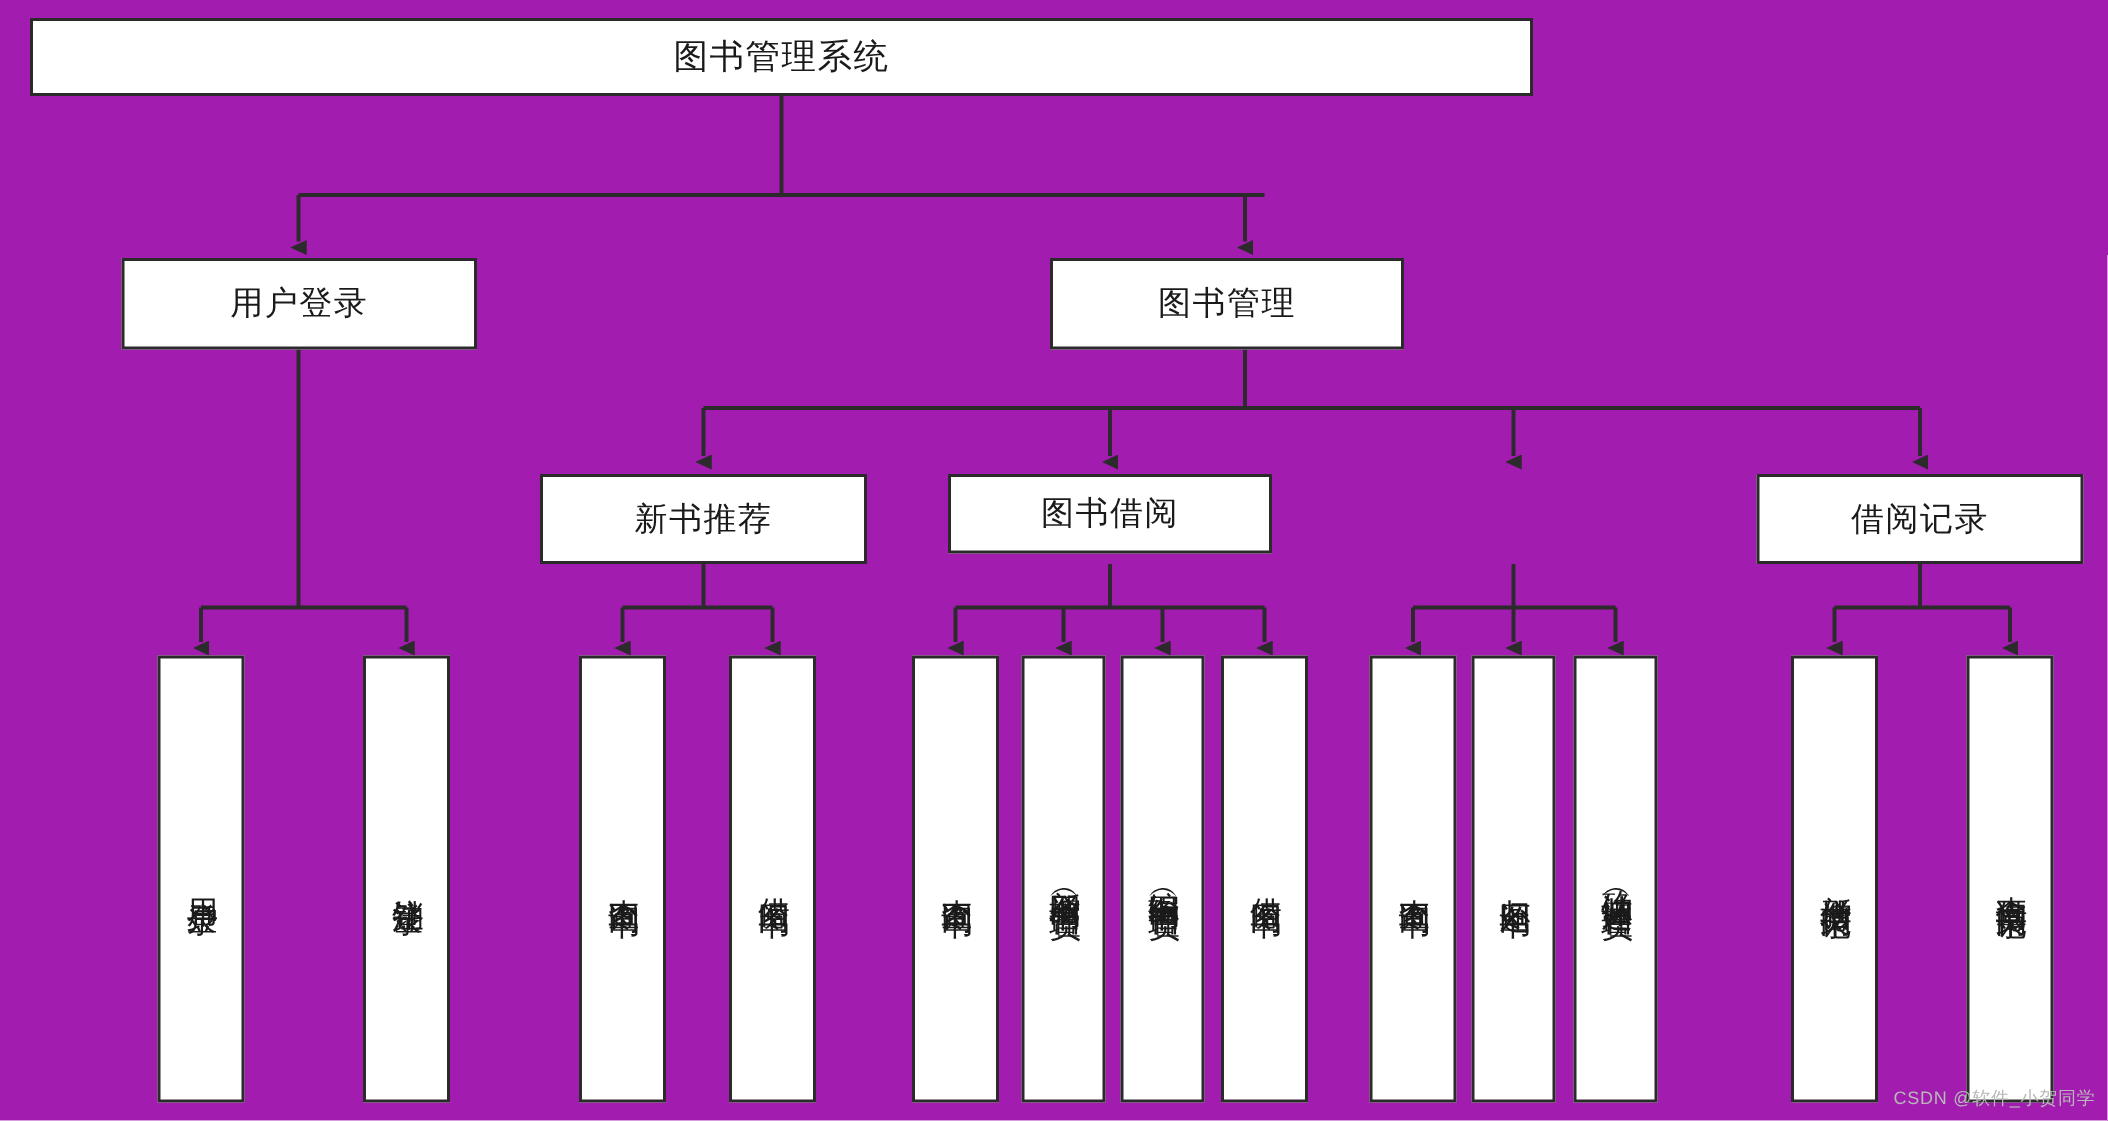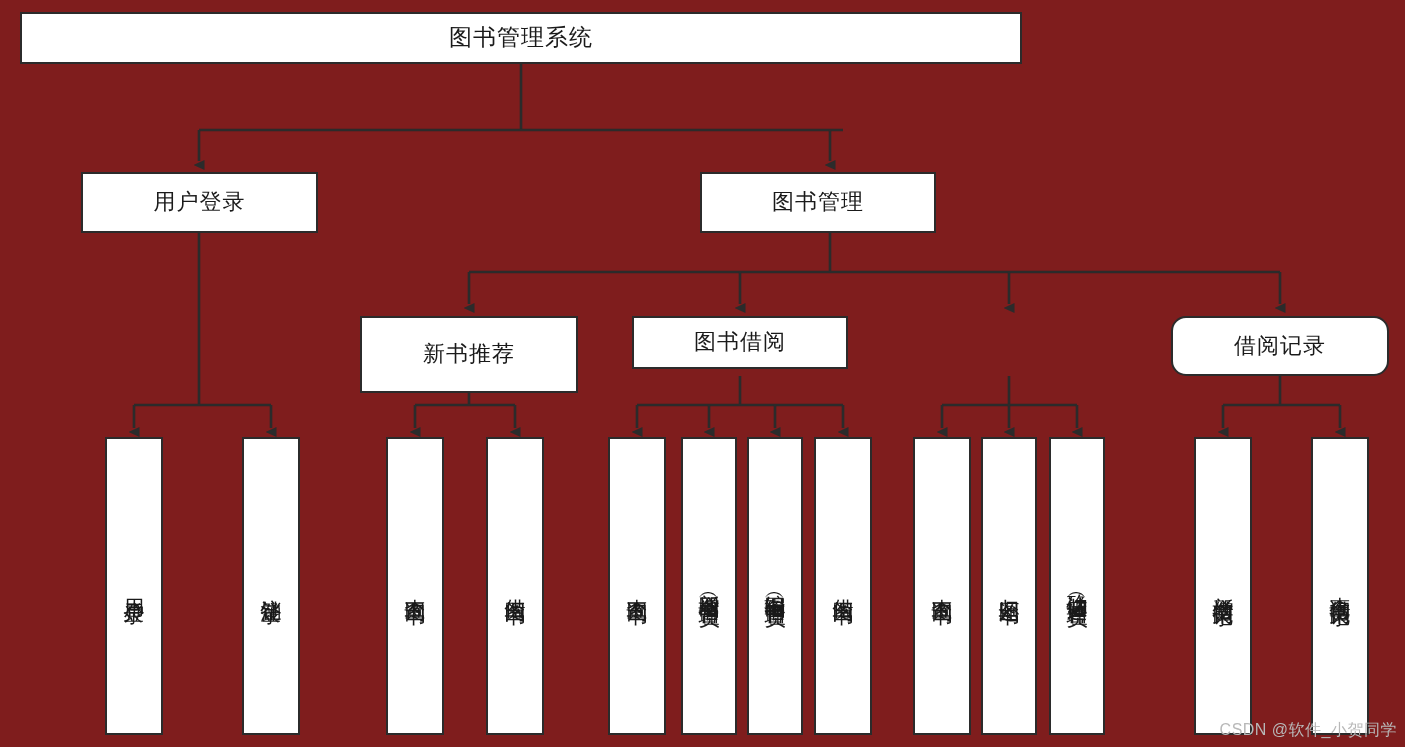--- a/index.html
+++ b/index.html
@@ -8,21 +8,21 @@
     padding: 0;
     background: #ffffff;
   }
   body {
     font-family: "Liberation Sans", "DejaVu Sans", sans-serif;
   }
   #diagram-root {
     position: relative;
     width: 1405px;
     height: 747px;
-    background: #7f1d1d;
+    background: #a21caf;
     overflow: hidden;
   }
   #edges-svg {
     position: absolute;
     left: 0;
     top: 0;
     width: 1405px;
     height: 747px;
     pointer-events: none;
   }
@@ -53,21 +53,21 @@
     justify-content: center;
     text-align: center;
   }
   .node.root {
     font-size: 23px;
   }
   .watermark {
     position: absolute;
     right: 8px;
     bottom: 6px;
-    font-size: 16px;
+    font-size: 12px;
     color: #b8b8b8;
     z-index: 5;
     white-space: nowrap;
     letter-spacing: 0.5px;
   }
 </style>
 </head>
 <body>
 
 <div id="diagram-root">
@@ -126,27 +126,27 @@
     <span>图书管理系统</span>
   </div>
 
   <div class="node horizontal" style="left:81px; top:172px; width:237px; height:61px;">
     <span>用户登录</span>
   </div>
   <div class="node horizontal" style="left:700px; top:172px; width:236px; height:61px;text-align:center;">
     <span>图书管理</span>
   </div>
 
-  <div class="node horizontal" style="left:360px; top:316px; width:218px; height:77px;">
+  <div class="node horizontal" style="left:360px; top:316px; width:218px; height:60px;">
     <span>新书推荐</span>
   </div>
   <div class="node horizontal" style="left:632px; top:316px; width:216px; height:53px;">
     <span>图书借阅</span>
   </div>
-  <div class="node horizontal" style="left:1171px; top:316px; width:218px; height:60px;border-radius:15px;">
+  <div class="node horizontal" style="left:1171px; top:316px; width:218px; height:60px;">
     <span>借阅记录</span>
   </div>
 
   <div class="node vertical" style="left:105px; top:437px; width:58px; height:298px;">
     <span>用户登录</span>
   </div>
   <div class="node vertical" style="left:242px; top:437px; width:58px; height:298px;">
     <span>注销登录</span>
   </div>
 

